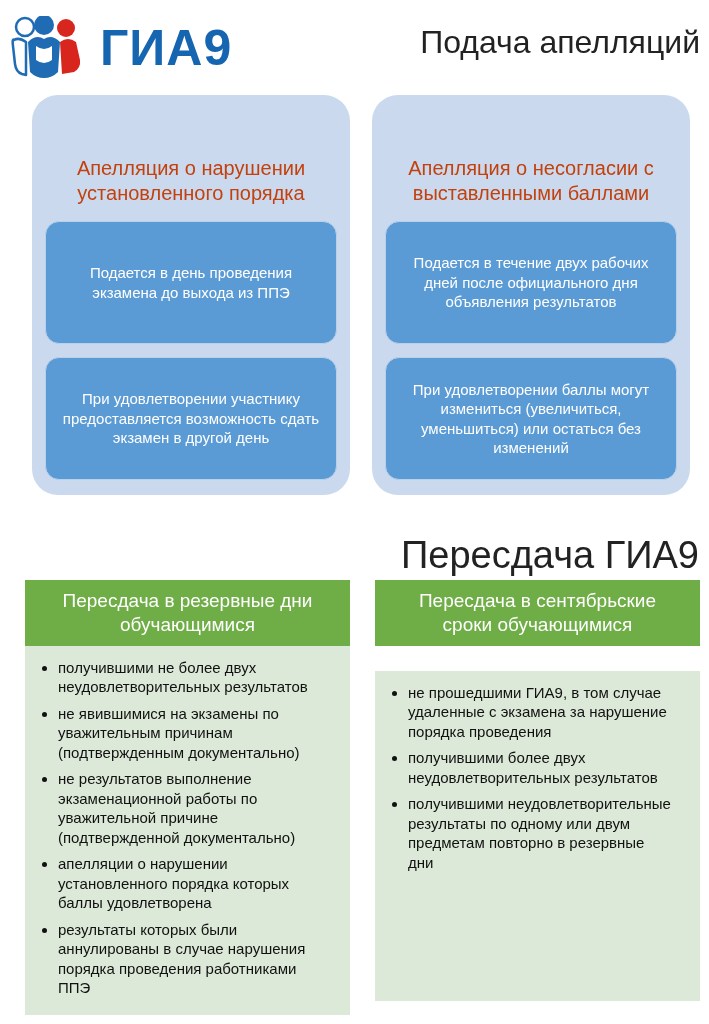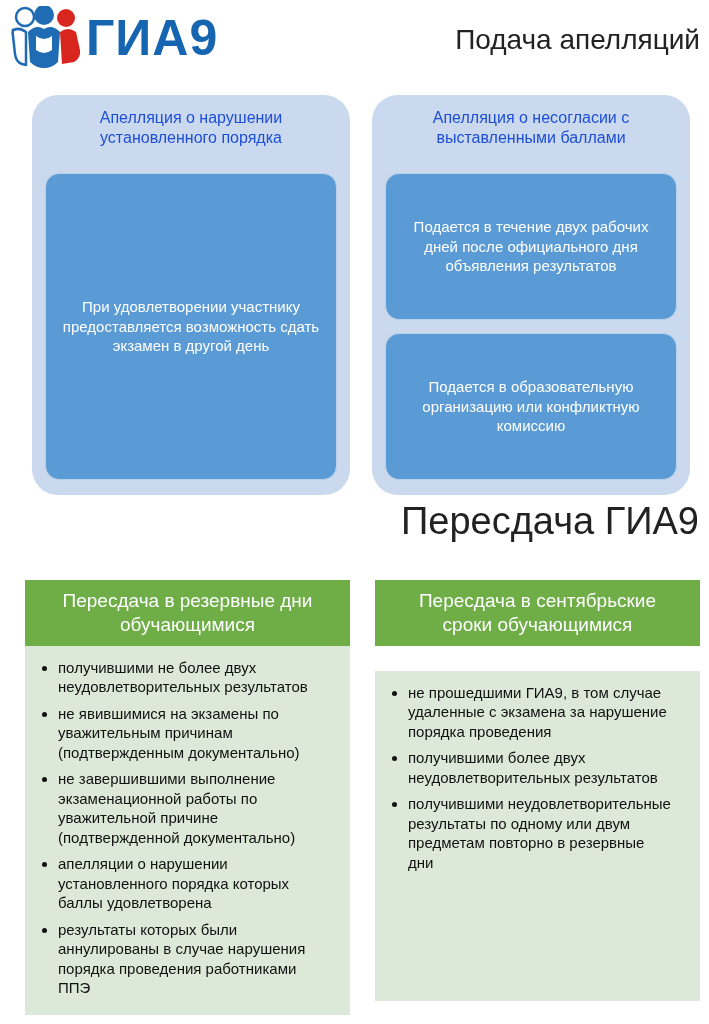--- a/index.html
+++ b/index.html
@@ -11,40 +11,40 @@
     height: 1024px;
     background: #ffffff;
     overflow: hidden;
     margin: 0 auto;
   }
 
   
   .logo {
     position: absolute;
     left: 10px;
-    top: 6px;
+    top: 16px;
     display: flex;
     align-items: flex-end;
-    gap: 2px;
+    gap: 16px;
   }
   .logo-icon { display: inline-block; width: 74px; height: 64px; }
   .logo-text {
     font-size: 50px;
     font-weight: 700;
     color: #1565b0;
     letter-spacing: 1px;
     line-height: 64px;
   }
   .title-main {
     position: absolute;
     right: 9px;
     top: 24px;
     width: 420px;
     text-align: right;
-    font-size: 28px;
+    font-size: 32px;
     font-weight: 300;
     color: #222222;
     white-space: nowrap;
   }
 
   
   .blue-panel {
     position: absolute;
     top: 95px;
     width: 318px;
@@ -52,26 +52,27 @@
     background: #cbd9ee;
     border-radius: 26px;
     padding: 13px 13px 15px 13px;
     display: flex;
     flex-direction: column;
   }
   .blue-panel.left  { left: 32px; }
   .blue-panel.right { left: 372px; }
   .blue-panel-header {
     text-align: center;
-    font-size: 16px;
+    font-size: 20px;
     line-height: 1.25;
-    color: #1d4ed8;
+    color: #c2410c;
     height: 56px;
     margin-bottom: 9px;
     flex: 0 0 auto;
+    margin-top: 48px;
   }
   .blue-boxes {
     flex: 1 1 auto;
     display: flex;
     flex-direction: column;
     gap: 13px;
   }
   .blue-box {
     flex: 1 1 0;
     background: #5b9bd5;
@@ -84,21 +85,21 @@
     display: flex;
     align-items: center;
     justify-content: center;
     padding: 6px 16px;
   }
 
   
   .title-second {
     position: absolute;
     right: 10px;
-    top: 500px;
+    top: 534px;
     width: 420px;
     text-align: right;
     font-size: 38px;
     font-weight: 300;
     color: #222222;
     white-space: nowrap;
   }
 
   
   .green-panel {
@@ -164,41 +165,42 @@
       </svg>
     </span>
     <span class="logo-text">ГИА9</span>
   </div>
 
   <h1 class="title-main">Подача апелляций</h1>
 
   <div class="blue-panel left">
     <div class="blue-panel-header">Апелляция о нарушении установленного порядка</div>
     <div class="blue-boxes">
+      <div class="blue-box">Подается в день проведения экзамена до выхода из ППЭ</div>
       <div class="blue-box">При удовлетворении участнику предоставляется возможность сдать экзамен в другой день</div>
     </div>
   </div>
 
   <div class="blue-panel right">
     <div class="blue-panel-header">Апелляция о несогласии с выставленными баллами</div>
     <div class="blue-boxes">
       <div class="blue-box">Подается в течение двух рабочих дней после официального дня объявления результатов</div>
-      <div class="blue-box">Подается в образовательную организацию или конфликтную комиссию</div>
+      <div class="blue-box">При удовлетворении баллы могут измениться (увеличиться, уменьшиться) или остаться без изменений</div>
     </div>
   </div>
 
   <h2 class="title-second">Пересдача ГИА9</h2>
 
   <div class="green-panel left">
     <div class="green-header">Пересдача в резервные дни обучающимися</div>
     <div class="green-body">
       <ul>
         <li>получившими не более двух неудовлетворительных результатов</li>
         <li>не явившимися на экзамены по уважительным причинам (подтвержденным документально)</li>
-        <li>не завершившими выполнение экзаменационной работы по уважительной причине (подтвержденной документально)</li>
+        <li>не результатов выполнение экзаменационной работы по уважительной причине (подтвержденной документально)</li>
         <li>апелляции о нарушении установленного порядка которых баллы удовлетворена</li>
         <li>результаты которых были аннулированы в случае нарушения порядка проведения работниками ППЭ</li>
       </ul>
     </div>
   </div>
 
   <div class="green-panel right">
     <div class="green-header">Пересдача в сентябрьские сроки обучающимися</div>
     <div class="green-body">
       <ul>

